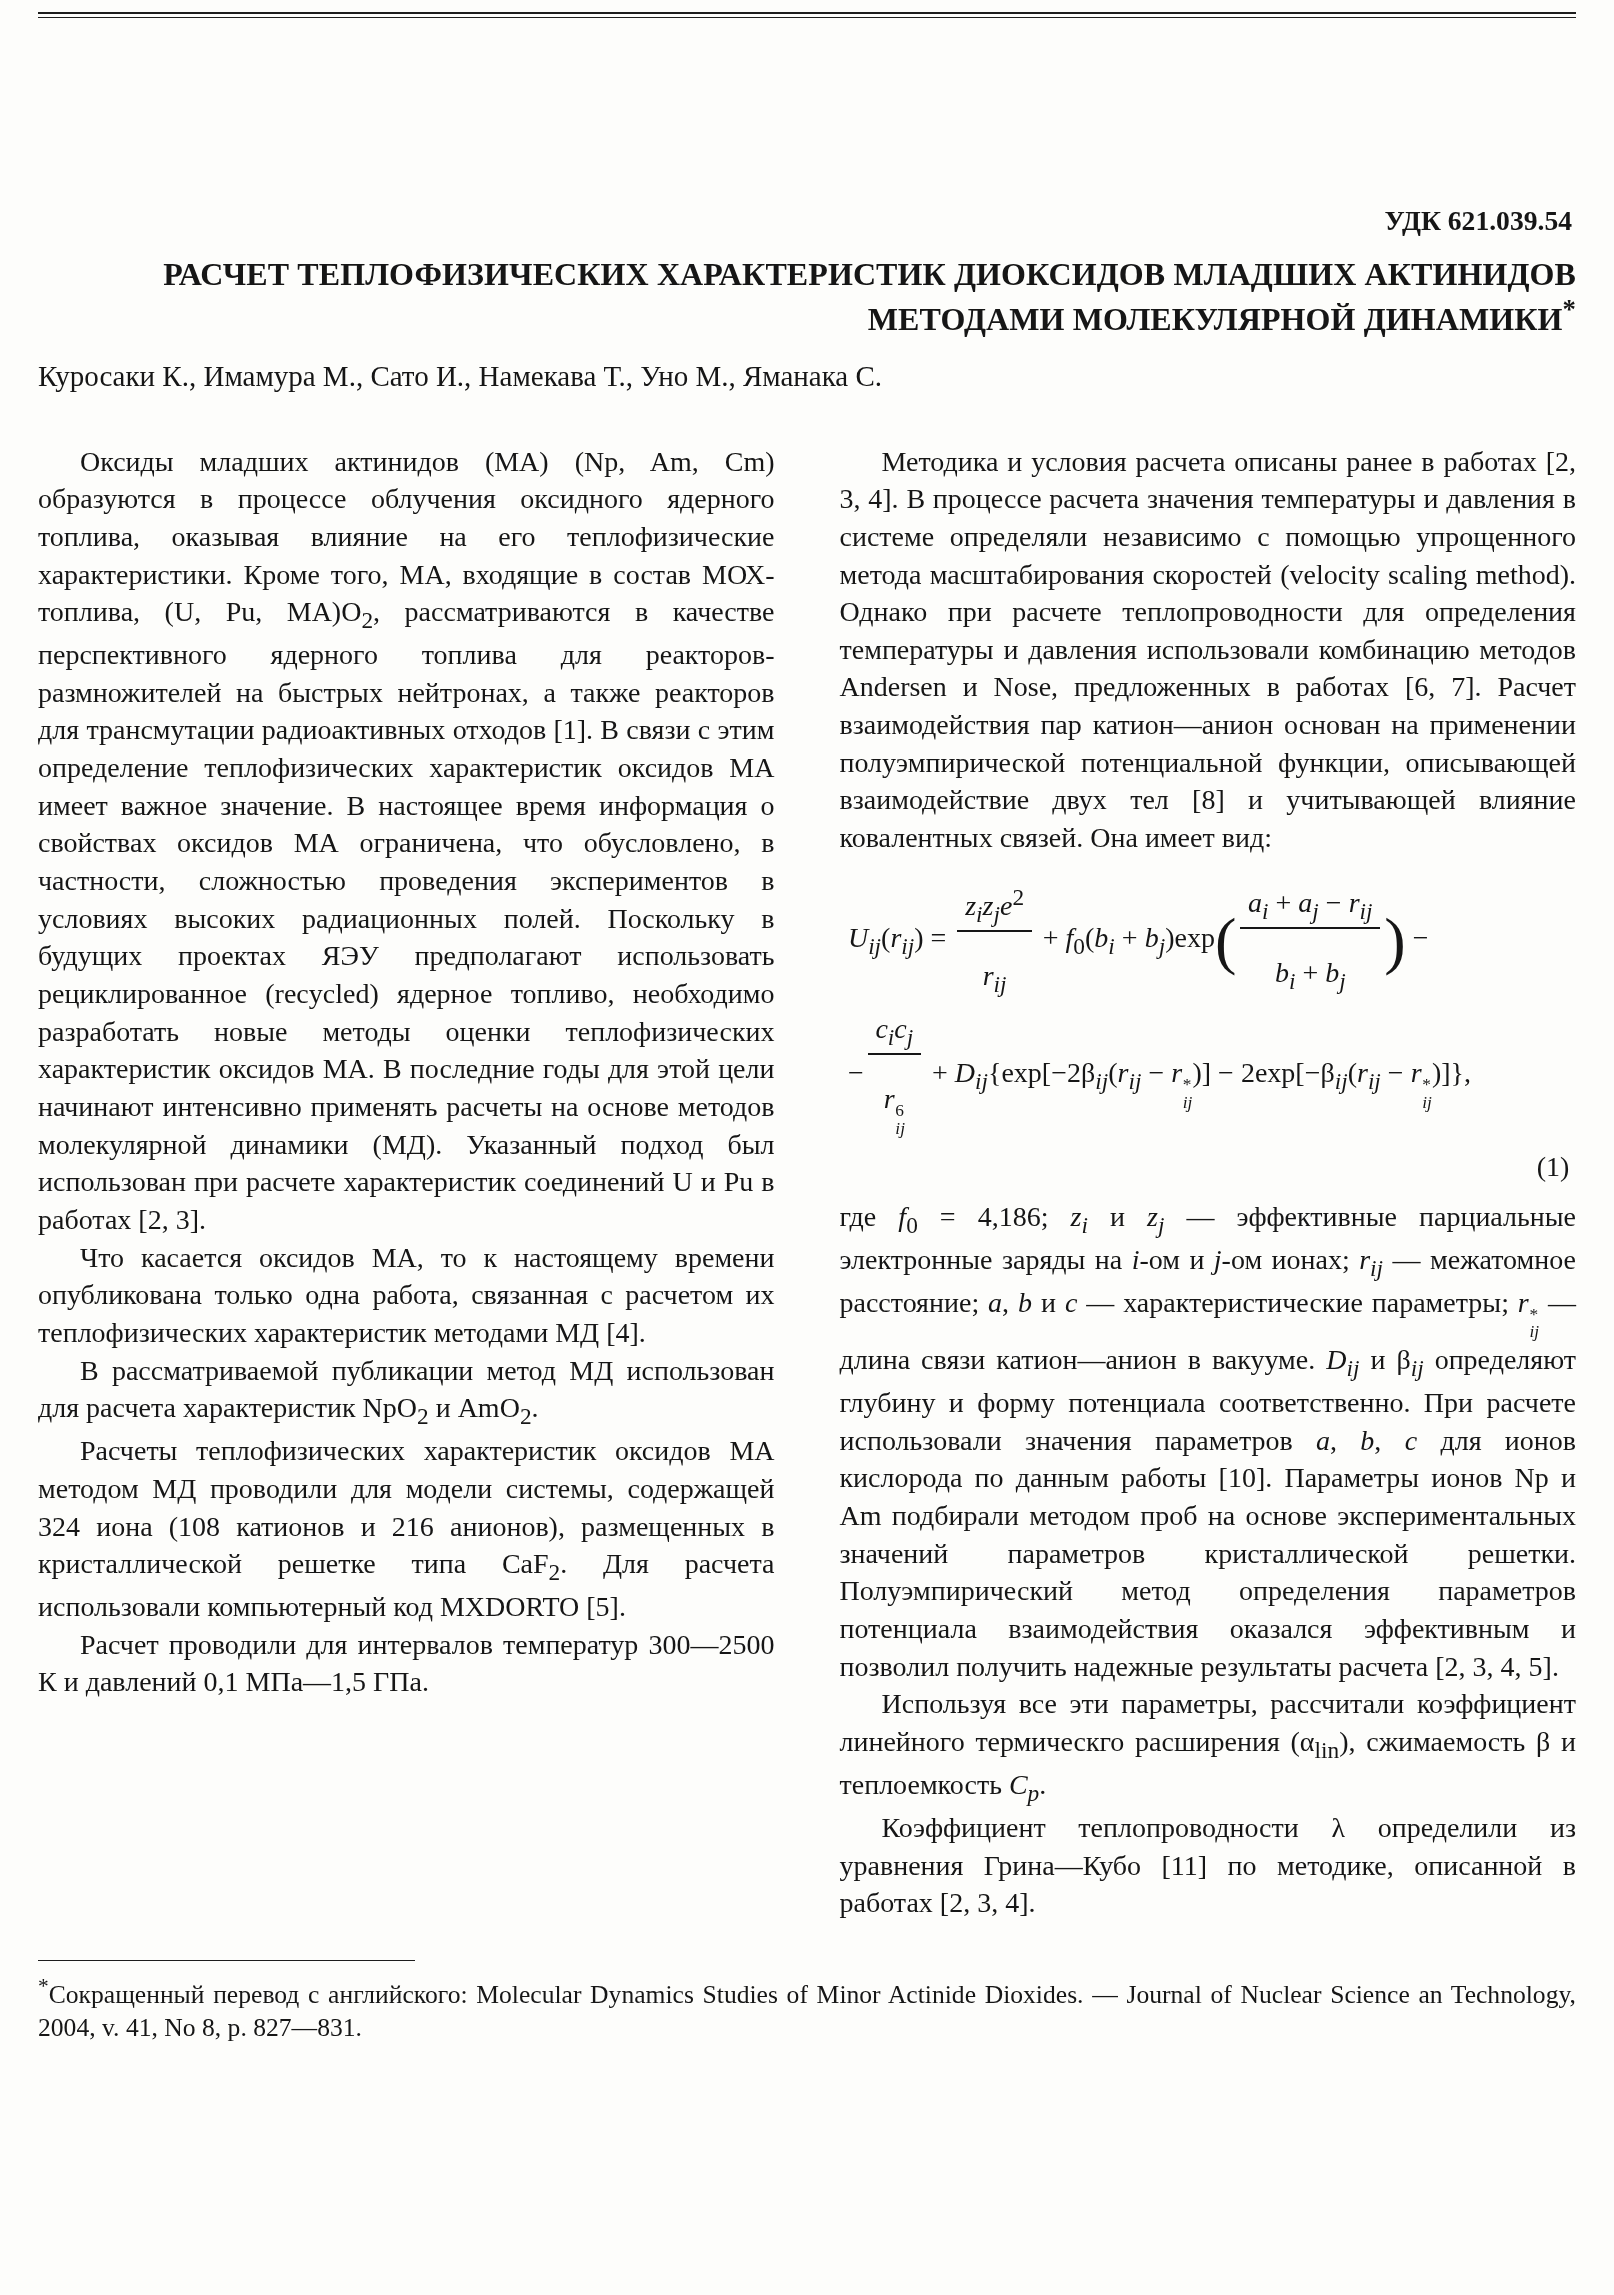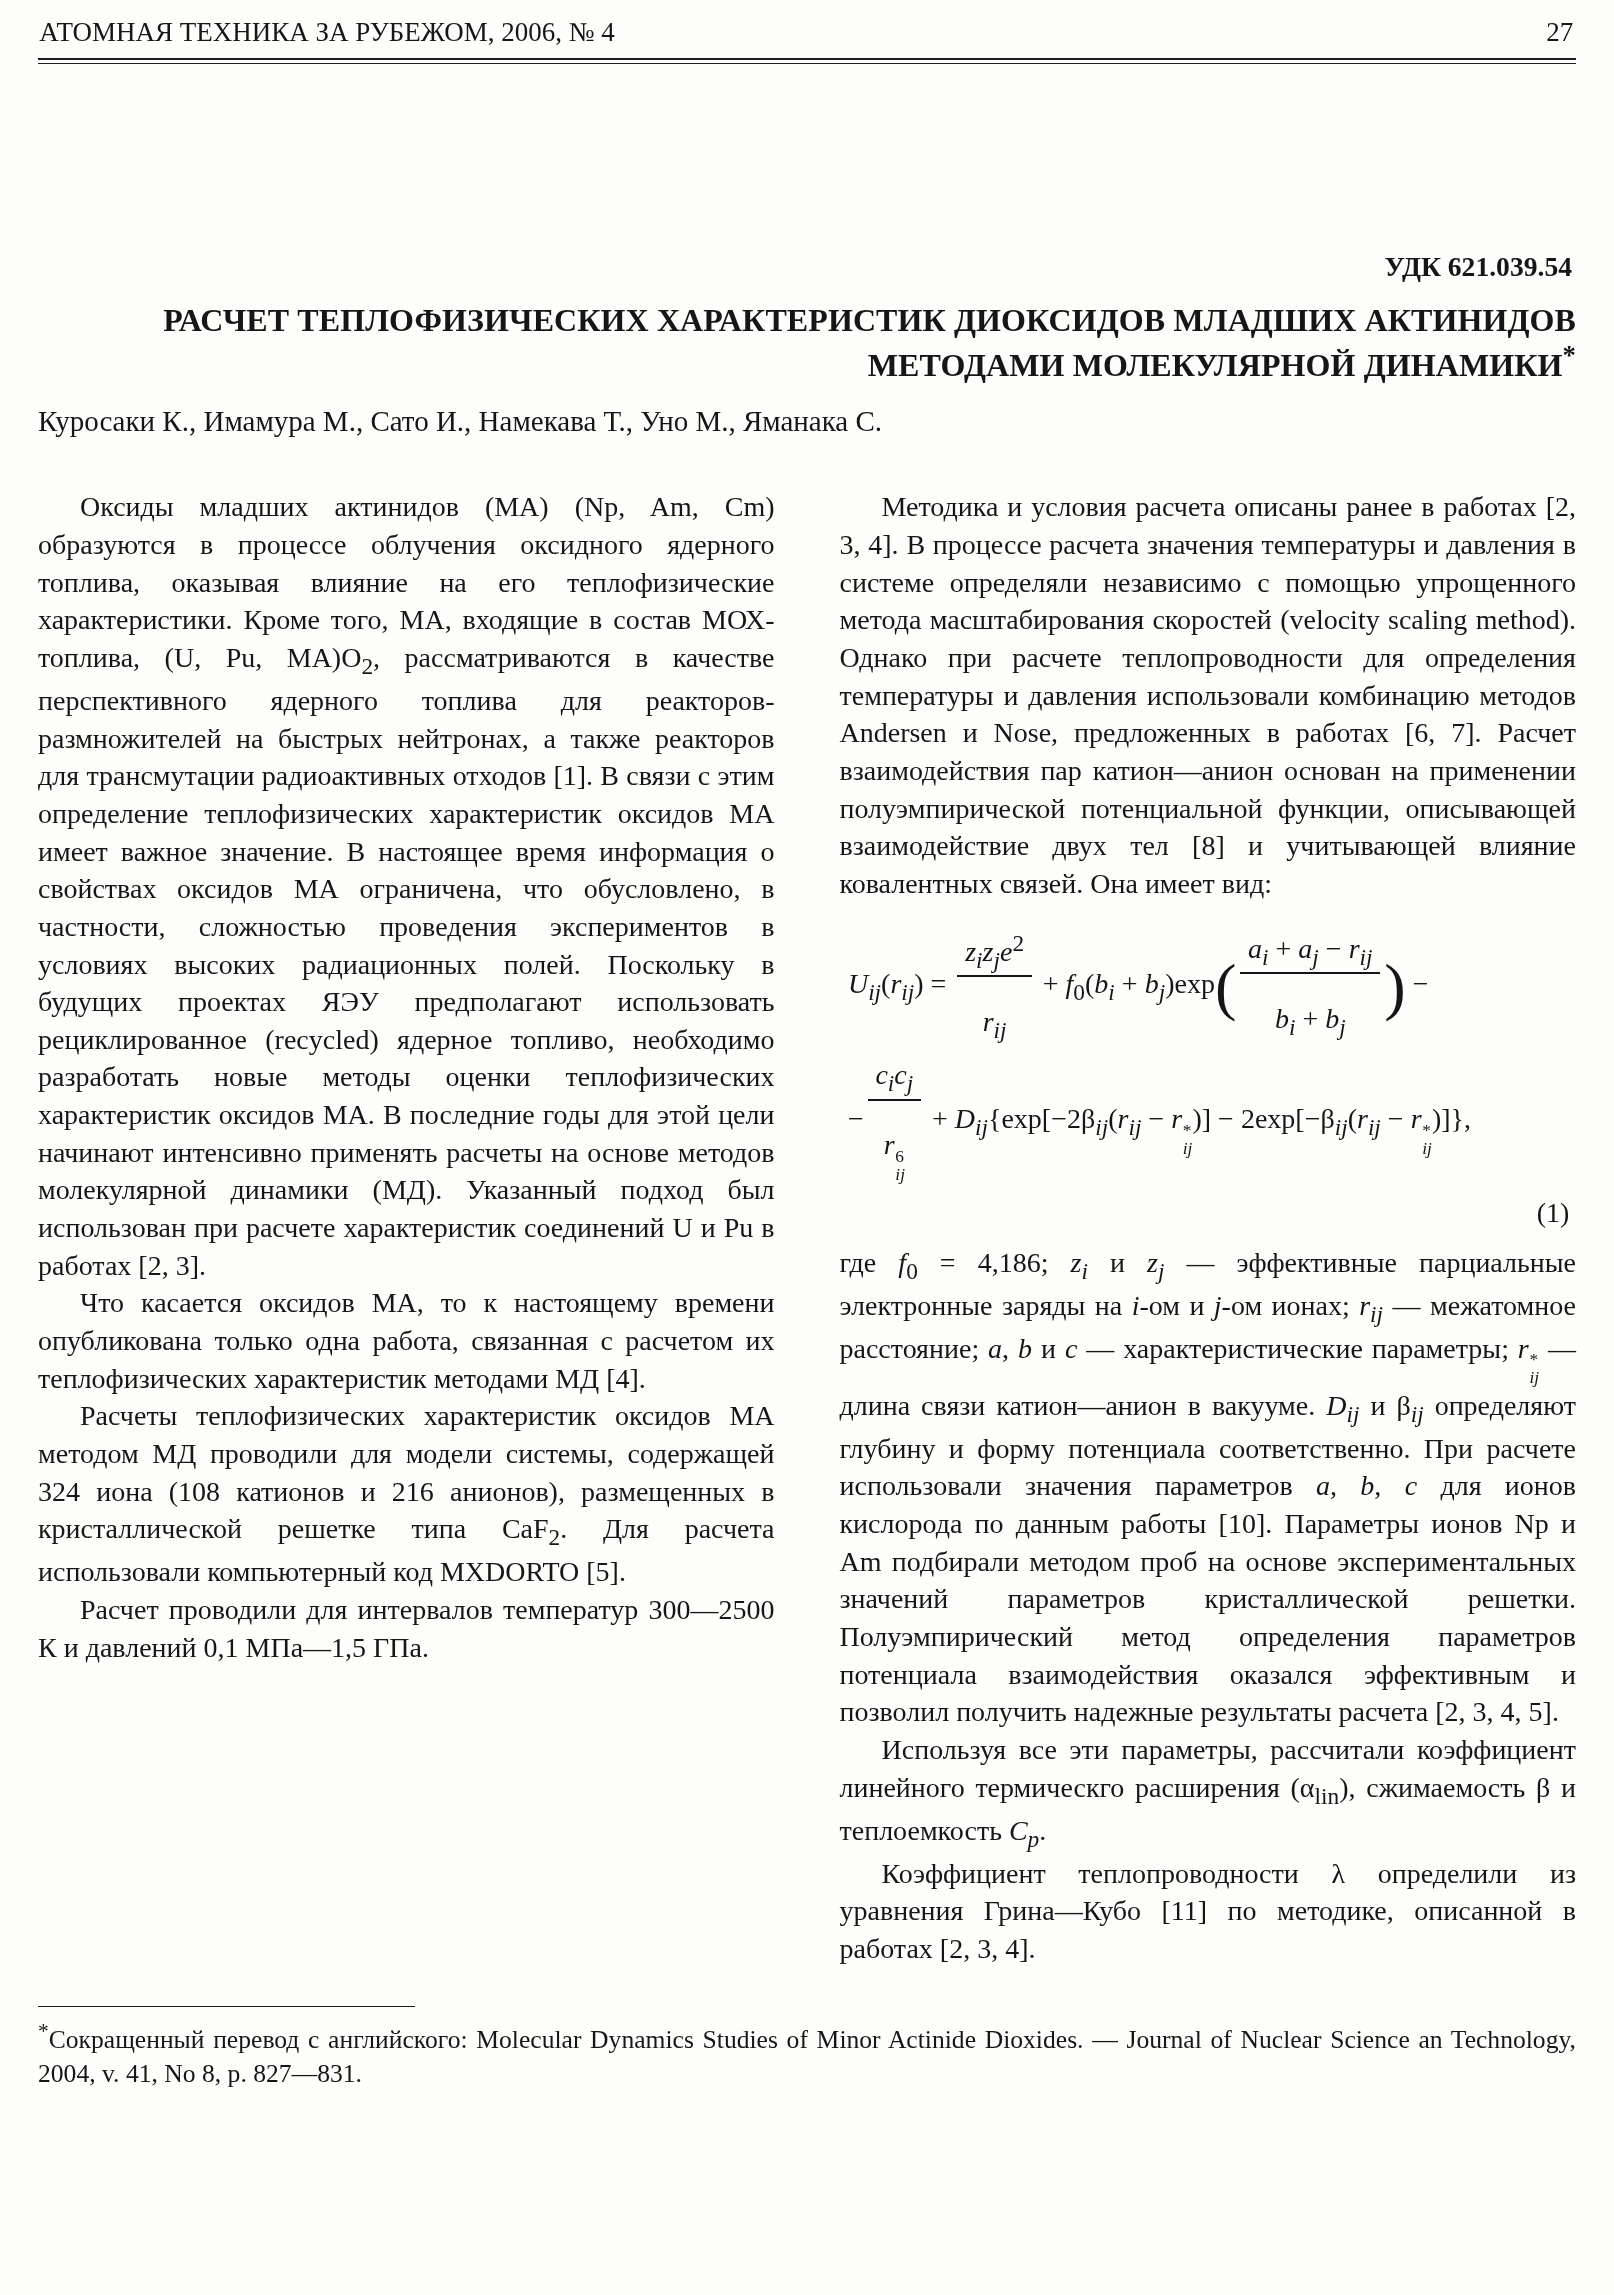--- a/index.html
+++ b/index.html
@@ -143,37 +143,34 @@
     font-size: 25.6px;
     line-height: 1.32;
     text-align: justify;
   }
 </style>
 </head>
 <body>
 
 <div class="page">
 
-  <div class="running-header">
-    <span>АТОМНАЯ ТЕХНИКА ЗА РУБЕЖОМ, 2006, № 4</span>
-    <span>27</span>
-  </div>
   <div class="double-rule"></div>
 
   <div class="udk">УДК 621.039.54</div>
 
   <h1 class="title">РАСЧЕТ ТЕПЛОФИЗИЧЕСКИХ ХАРАКТЕРИСТИК ДИОКСИДОВ МЛАДШИХ АКТИНИДОВ МЕТОДАМИ МОЛЕКУЛЯРНОЙ ДИНАМИКИ<sup>*</sup></h1>
 
   <div class="authors">Куросаки К., Имамура М., Сато И., Намекава Т., Уно М., Яманака С.</div>
 
   <div class="columns">
 
     <div class="col">
       <p class="para">Оксиды младших актинидов (МА) (Np, Am, Cm) образуются в процессе облучения оксидного ядерного топлива, оказывая влияние на его теплофизические характеристики. Кроме того, МА, входящие в состав МОХ-топлива, (U, Pu, МА)O<sub>2</sub>, рассматриваются в качестве перспективного ядерного топлива для реакторов-размножителей на быстрых нейтронах, а также реакторов для трансмутации радиоактивных отходов [1]. В связи с этим определение теплофизических характеристик оксидов МА имеет важное значение. В настоящее время информация о свойствах оксидов МА ограничена, что обусловлено, в частности, сложностью проведения экспериментов в условиях высоких радиационных полей. Поскольку в будущих проектах ЯЭУ предполагают использовать рециклированное (recycled) ядерное топливо, необходимо разработать новые методы оценки теплофизических характеристик оксидов МА. В последние годы для этой цели начинают интенсивно применять расчеты на основе методов молекулярной динамики (МД). Указанный подход был использован при расчете характеристик соединений U и Pu в работах [2, 3].</p>
       <p class="para">Что касается оксидов МА, то к настоящему времени опубликована только одна работа, связанная с расчетом их теплофизических характеристик методами МД [4].</p>
+      <p class="para">В рассматриваемой публикации метод МД использован для расчета характеристик NpO<sub>2</sub> и AmO<sub>2</sub>.</p>
       <p class="para">Расчеты теплофизических характеристик оксидов МА методом МД проводили для модели системы, содержащей 324 иона (108 катионов и 216 анионов), размещенных в кристаллической решетке типа CaF<sub>2</sub>. Для расчета использовали компьютерный код MXDORTO [5].</p>
       <p class="para">Расчет проводили для интервалов температур 300—2500 К и давлений 0,1 МПа—1,5 ГПа.</p>
     </div>
 
     <div class="col">
       <p class="para">Методика и условия расчета описаны ранее в работах [2, 3, 4]. В процессе расчета значения температуры и давления в системе определяли независимо с помощью упрощенного метода масштабирования скоростей (velocity scaling method). Однако при расчете теплопроводности для определения температуры и давления использовали комбинацию методов Andersen и Nose, предложенных в работах [6, 7]. Расчет взаимодействия пар катион—анион основан на применении полуэмпирической потенциальной функции, описывающей взаимодействие двух тел [8] и учитывающей влияние ковалентных связей. Она имеет вид:</p>
 
       <div class="equation">
         <div class="eq-line"><i>U<sub>ij</sub></i>(<i>r<sub>ij</sub></i>) = <span class="frac">
               <span class="num"><i>z<sub>i</sub></i><i>z<sub>j</sub></i><i>e</i><sup>2</sup></span>

